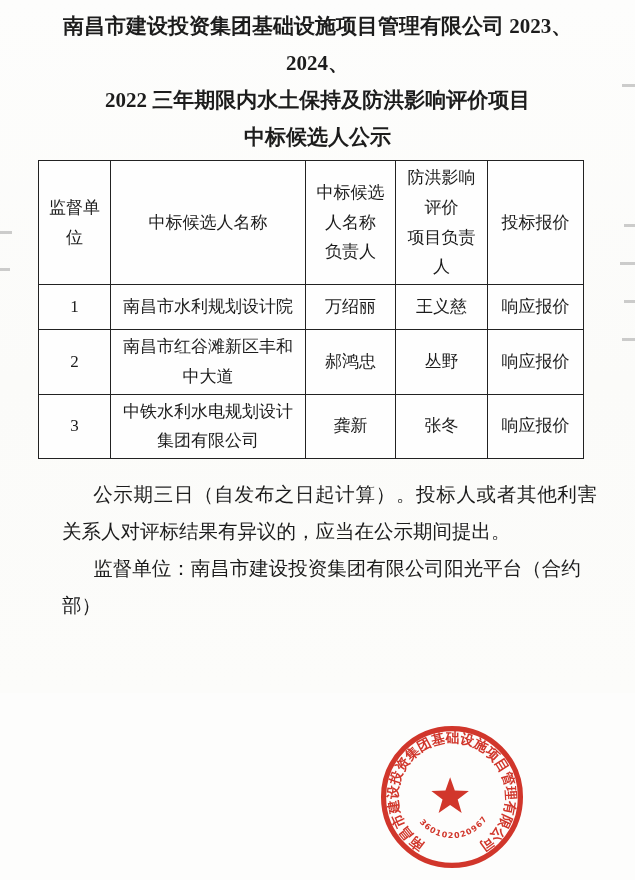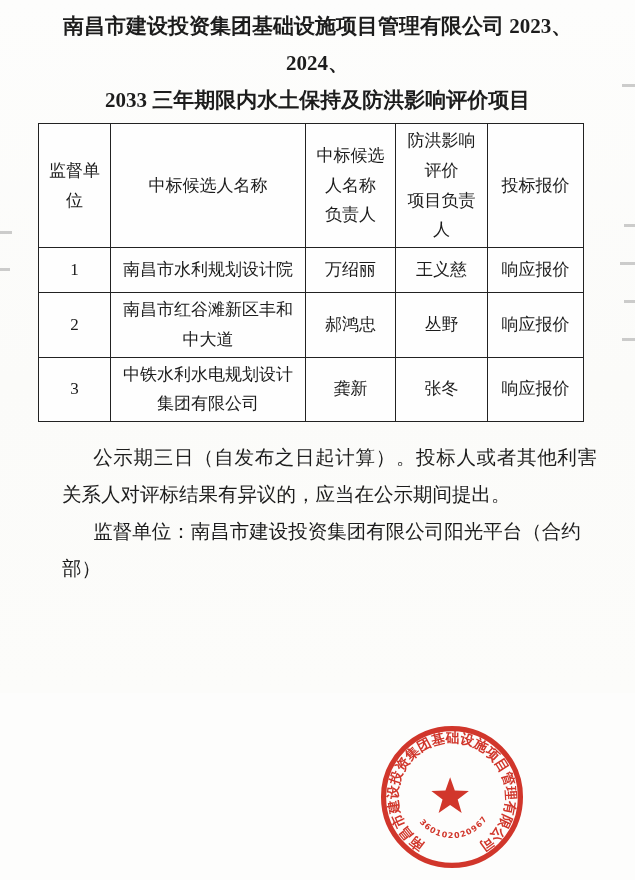--- a/index.html
+++ b/index.html
@@ -88,21 +88,22 @@
     opacity: 0.5;
     height: 3px;
   }
 </style>
 </head>
 <body>
 
 <div class="page">
 
   <p class="title-line">南昌市建设投资集团基础设施项目管理有限公司 2023、2024、</p>
-  <p class="title-line">2033 三年期限内水土保持及防洪影响评价项目</p>
+  <p class="title-line">2022 三年期限内水土保持及防洪影响评价项目</p>
+  <p class="title-line">中标候选人公示</p>
 
 
   <table class="bid-table">
     <colgroup>
       <col style="width:72px">
       <col style="width:195px">
       <col style="width:90px">
       <col style="width:92px">
       <col style="width:96px">
     </colgroup>

